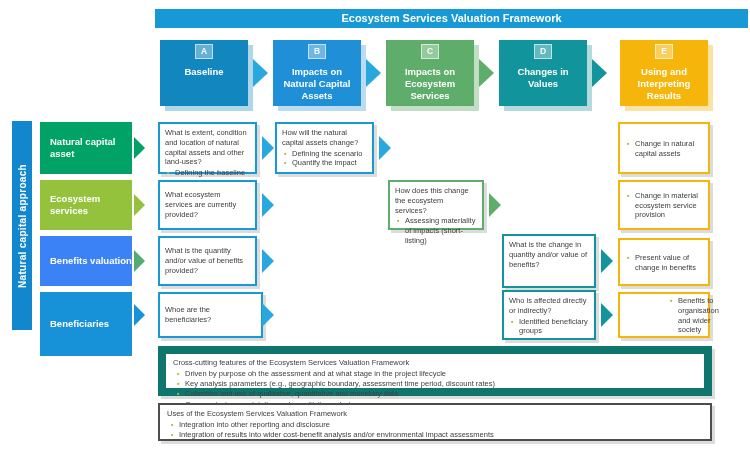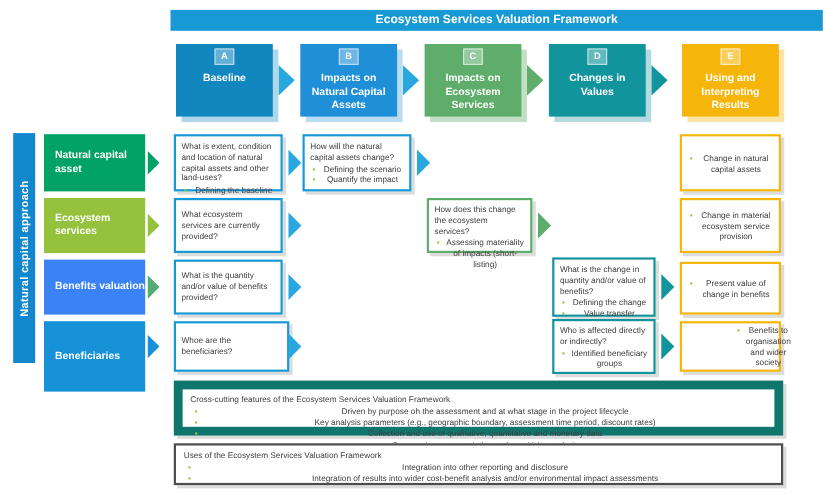--- a/index.html
+++ b/index.html
@@ -49,38 +49,38 @@
   .la-2{top:194px;background:#94C23D;}
   .la-3{top:250px;background:#52AC74;}
   .la-4{top:304px;background:#1791D8;}
 
   
   .qbox{position:absolute;background:#fff;border:2px solid #1799D5;box-sizing:border-box;
         box-shadow:3px 3px 0 #DCDCDC;padding:4px 5px;font-size:7.5px;line-height:1.3;
         color:#404040;}
   .qbox.center{display:flex;align-items:center;}
   .qbox ul{margin:1px 0 0;padding:0 0 0 10px;list-style:none;}
-  .qbox li{position:relative;text-align:center;}
+  .qbox li{position:relative;}
   .qbox li::before{content:"\25AA";position:absolute;left:-8px;top:0;color:#9AC43C;}
   .b-blue{border-color:#1799D5;}
   .b-green{border-color:#5FAD6B;}
   .b-teal{border-color:#12949D;}
   .b-yellow{border-color:#F5B50A;}
 
   .grid-arrow{position:absolute;width:12px;height:24px;
               clip-path:polygon(0 0,100% 50%,0 100%);}
 
   
   .widebox{position:absolute;left:158px;width:554px;background:#fff;box-sizing:border-box;
            box-shadow:3px 3px 0 #DCDCDC;padding:4px 7px;font-size:7.5px;line-height:1.35;
            color:#404040;}
   .wb-1{top:346px;height:50px;border:8px solid #0f766e;}
   .wb-2{top:403px;height:38px;border:2px solid #4D4D4D;}
   .widebox ul{margin:1px 0 0;padding:0 0 0 12px;list-style:none;}
-  .widebox li{position:relative;text-align:center;}
+  .widebox li{position:relative;}
   .widebox li::before{content:"\25AA";position:absolute;left:-8px;top:0;color:#9AC43C;}
 </style>
 </head>
 <body>
 
 <div class="canvas">
 
   <div class="hdr">Ecosystem Services Valuation Framework</div>
 
   <div class="stage stage-a">
@@ -159,24 +159,20 @@
       <li>Change in material ecosystem service provision</li>
     </ul>
   </div>
 
   <div class="qbox b-blue center" style="left:158px;top:236px;width:99px;height:50px;">
     <div>What is the quantity and/or value of benefits provided?</div>
   </div>
   <div class="grid-arrow arr-blue" style="left:262px;top:249px;"></div>
   <div class="qbox b-teal" style="left:502px;top:234px;width:94px;height:54px;">
     <div>What is the change in quantity and/or value of benefits?</div>
-    <ul>
-      <li>Defining the change</li>
-      <li>Value transfer</li>
-    </ul>
   </div>
   <div class="grid-arrow arr-teal" style="left:601px;top:249px;"></div>
   <div class="qbox b-yellow center" style="left:618px;top:238px;width:92px;height:48px;">
     <ul>
       <li>Present value of change in benefits</li>
     </ul>
   </div>
 
   <div class="qbox b-blue center" style="left:158px;top:292px;width:105px;height:46px;">
     <div>Whoe are the beneficiaries?</div>

